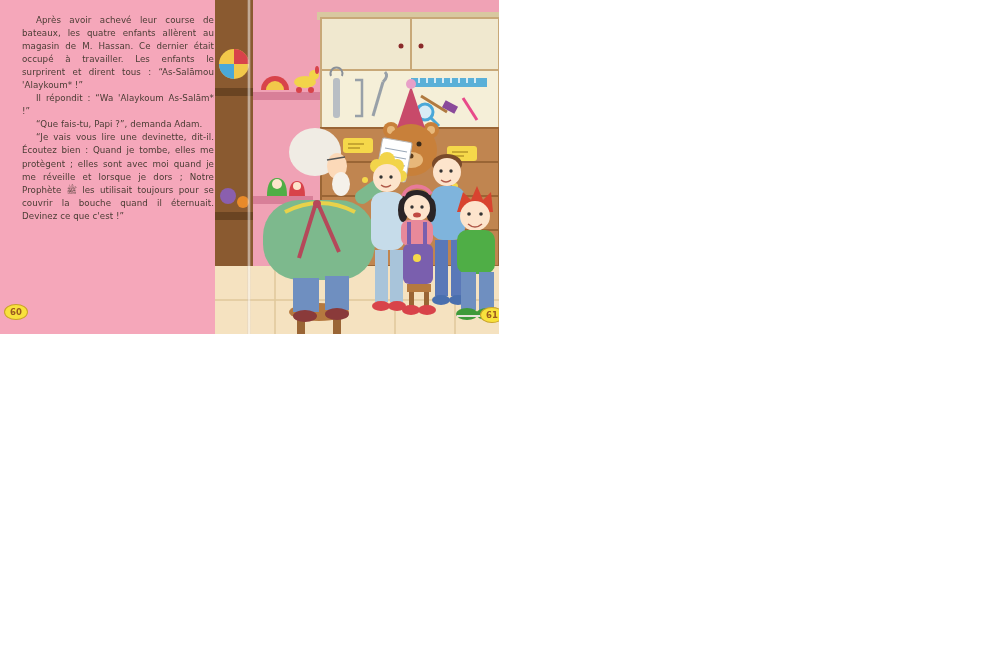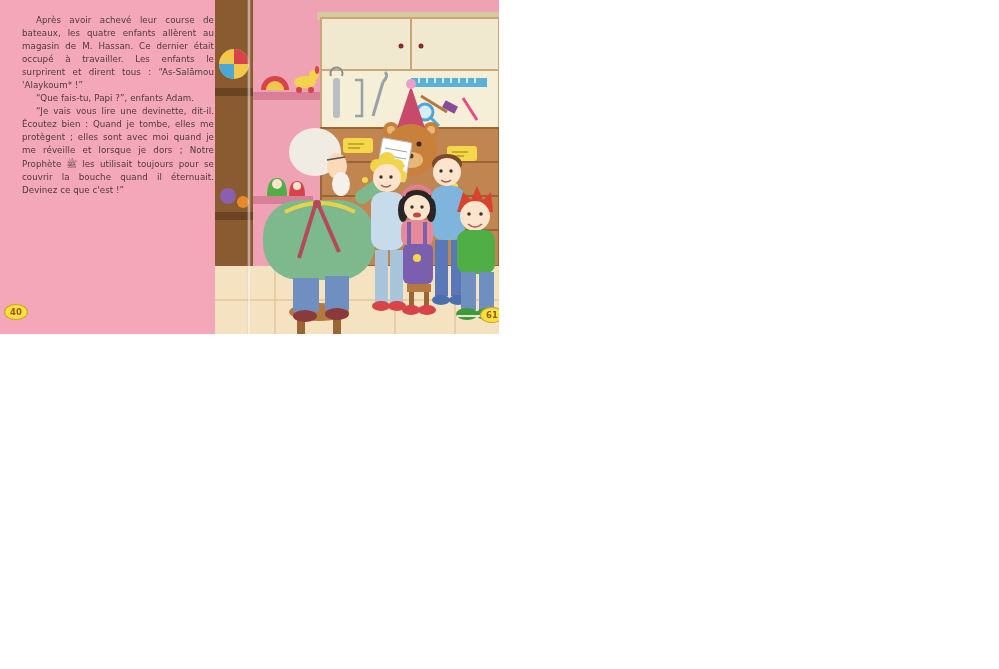--- a/index.html
+++ b/index.html
@@ -484,21 +484,22 @@
     </div>
     <div class="fold"></div>
     <div class="pnum" style="left:58px;top:302px">8</div>
     <div class="pnum" style="left:463px;top:304px">9</div>
   </section>
 
   <section class="spread" id="s4">
     <div class="p60"></div>
     <div class="txt p60txt">
       <p>Après avoir achevé leur course de bateaux, les quatre enfants allèrent au magasin de M. Hassan. Ce dernier était occupé à travailler. Les enfants le surprirent et dirent tous : “As-Salāmou 'Alaykoum* !”</p>
-      <p>“Que fais-tu, Papi ?”, enfants Adam.</p>
+      <p>Il répondit : “Wa 'Alaykoum As-Salām* !”</p>
+      <p>“Que fais-tu, Papi ?”, demanda Adam.</p>
       <p>“Je vais vous lire une devinette, dit-il. Écoutez bien : Quand je tombe, elles me protègent ; elles sont avec moi quand je me réveille et lorsque je dors ; Notre Prophète ﷺ les utilisait toujours pour se couvrir la bouche quand il éternuait. Devinez ce que c'est !”</p>
     </div>
     <svg class="art" style="left:215px" width="284" height="334" viewBox="0 0 284 334">
       <rect x="38" width="246" height="270" fill="#f0a2b5"></rect>
       <g>
         <rect width="38" height="334" fill="#8a5a30"></rect>
         <rect y="88" width="38" height="8" fill="#6a4422"></rect>
         <rect y="212" width="38" height="8" fill="#6a4422"></rect>
         <circle cx="19" cy="64" r="15" fill="#f2c84a"></circle>
         <path d="M19,49 a15,15 0 0 1 15,15 l-15,0 z" fill="#d8434a"></path>
@@ -644,17 +645,17 @@
         <path d="M253,224 q7,6 14,0" stroke="#b05a4a" stroke-width="1.5" fill="none"></path>
         <rect x="242" y="230" width="38" height="44" rx="10" fill="#4fae46"></rect>
         <rect x="246" y="272" width="15" height="38" fill="#6f8fc0"></rect>
         <rect x="264" y="272" width="15" height="38" fill="#6f8fc0"></rect>
         <ellipse cx="252" cy="314" rx="11" ry="6" fill="#3f9a3a"></ellipse>
         <ellipse cx="272" cy="314" rx="11" ry="6" fill="#3f9a3a"></ellipse>
         <path d="M242,316 h20 M262,316 h20" stroke="#e8e4da" stroke-width="2"></path>
       </g>
     </svg>
     <div class="fold"></div>
-    <div class="pnum" style="left:4px;top:304px">40</div>
+    <div class="pnum" style="left:4px;top:304px">60</div>
     <div class="pnum" style="left:480px;top:307px">61</div>
   </section>
 
 </div>
 
 </body></html>

